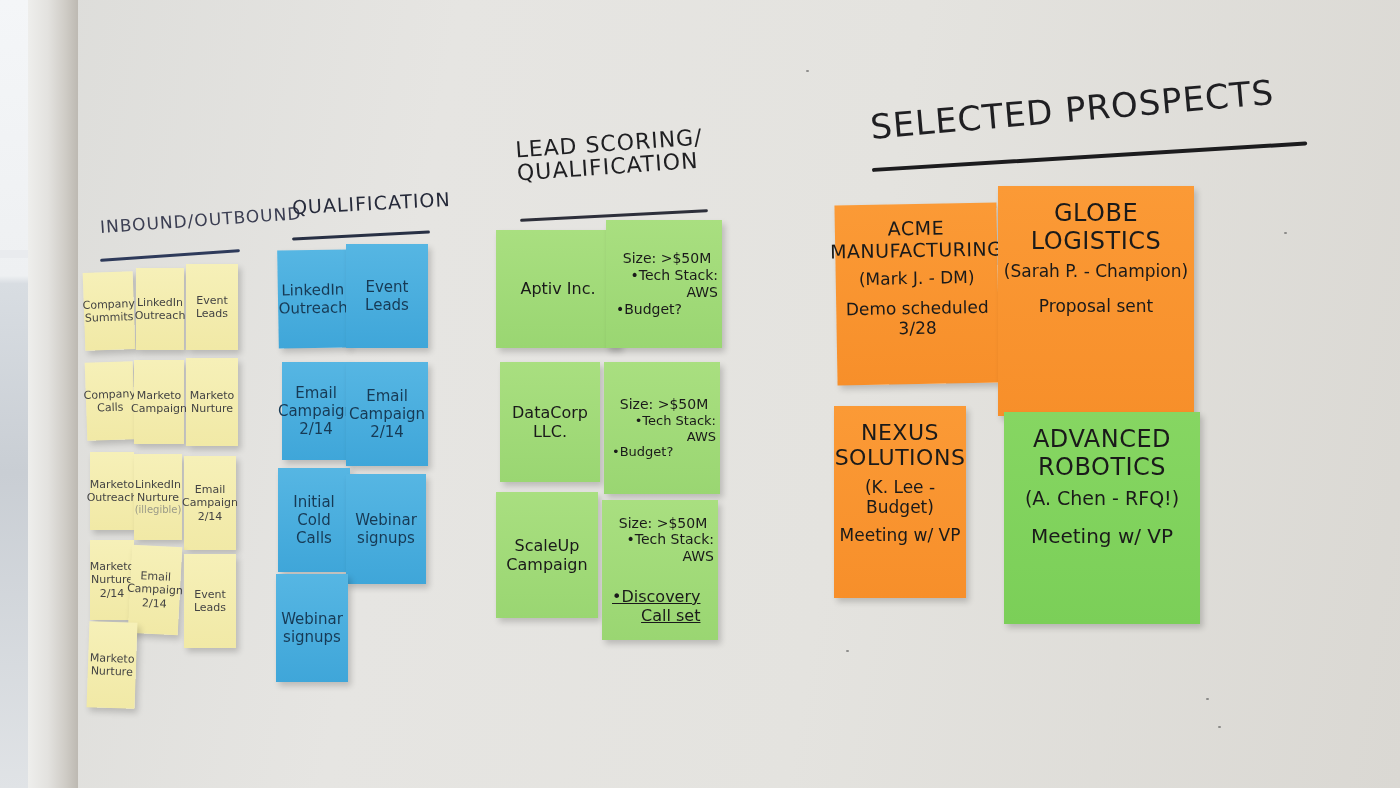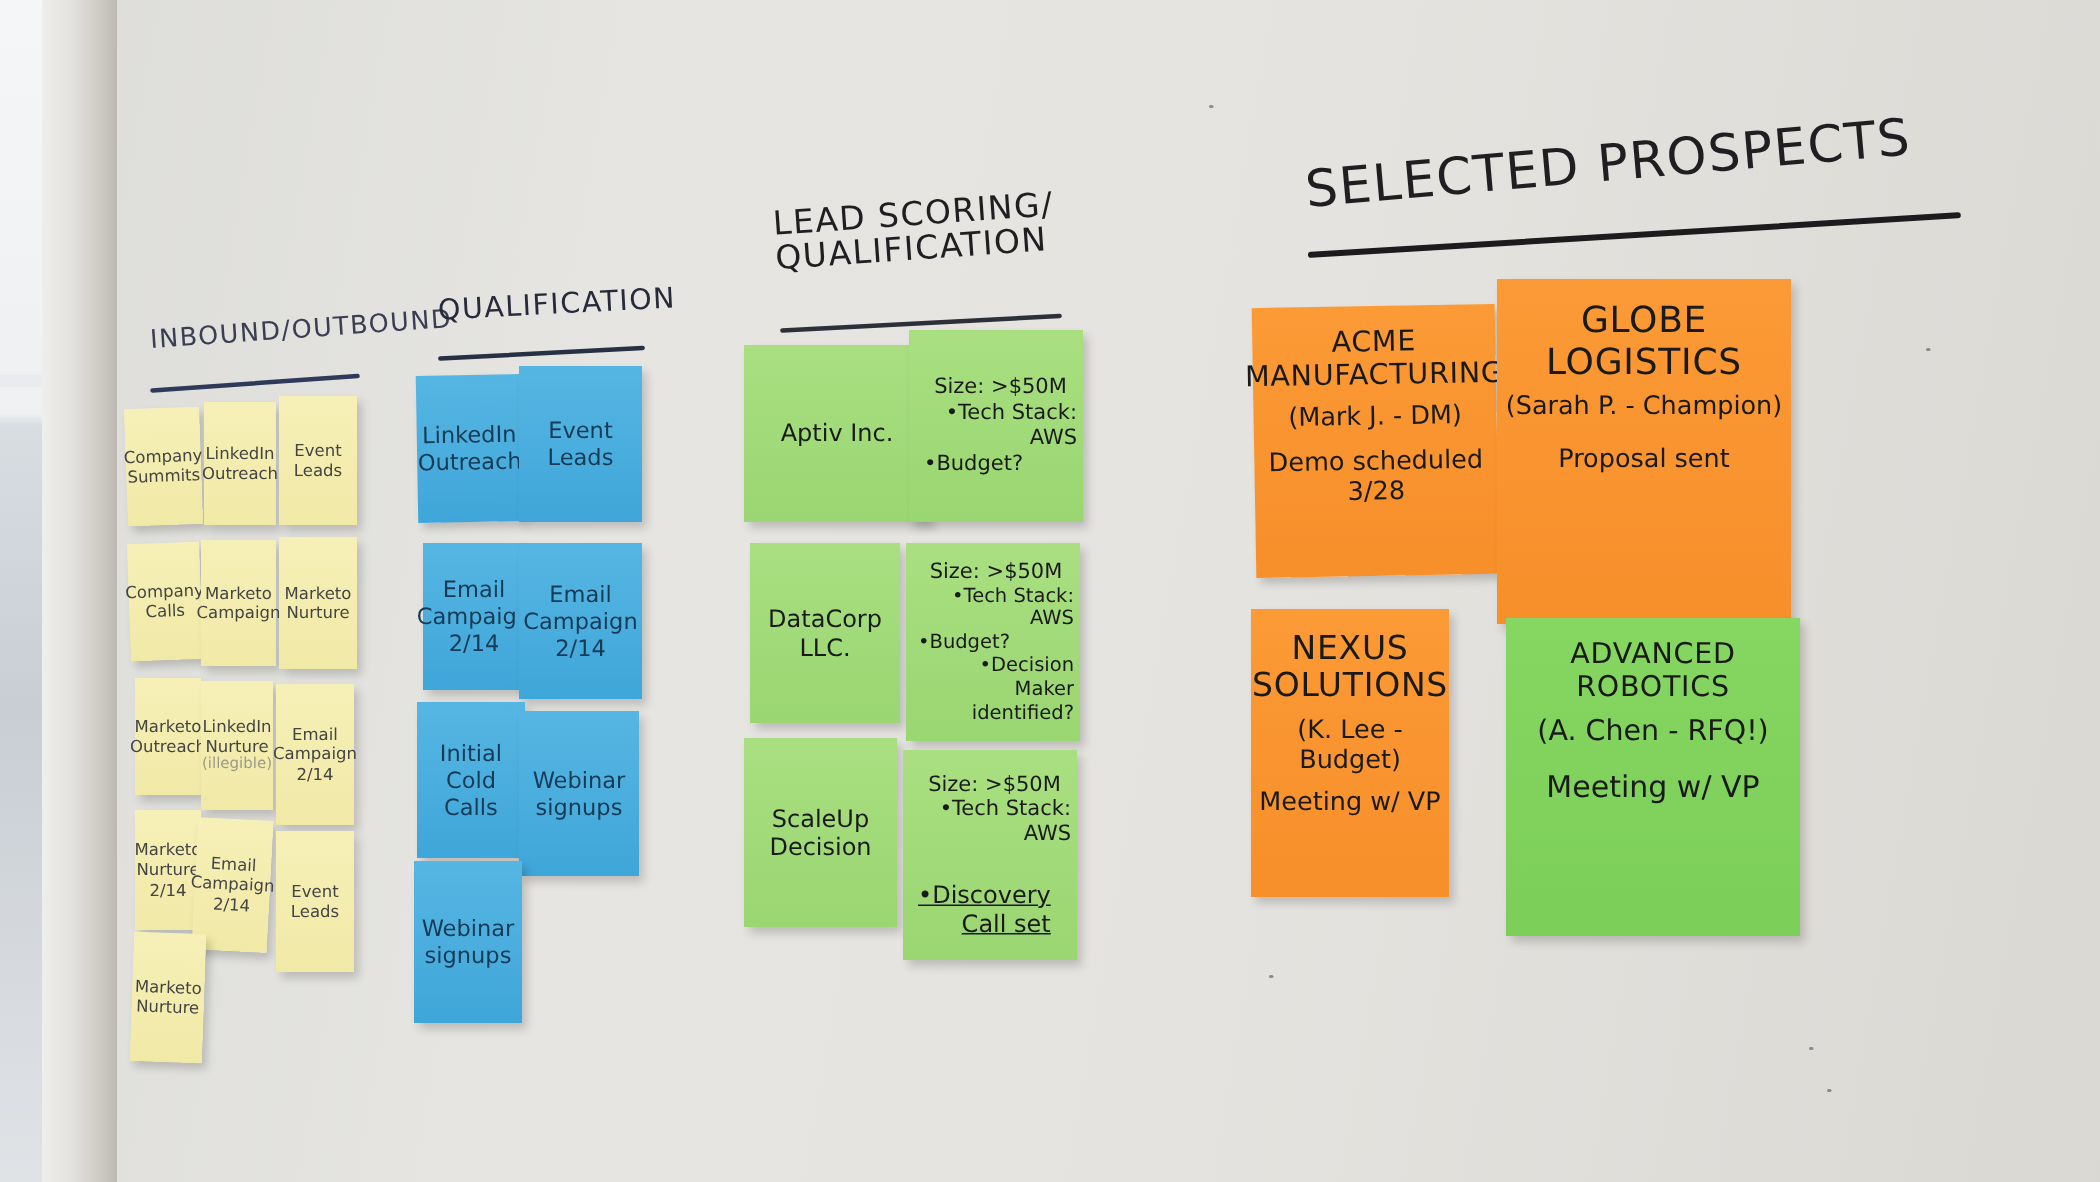--- a/index.html
+++ b/index.html
@@ -127,26 +127,24 @@
   <span class="line">•Tech Stack: AWS</span>
   <span class="line">•Budget?</span>
 </div>
 
 <div class="note green" style="left:500px; top:362px; width:100px; height:120px;"><span class="line">DataCorp
 LLC.</span></div>
 <div class="note green detail" style="left:604px; top:362px; width:116px; height:132px; padding-left:8px; font-size:13px;">
   <span class="line" style="align-self:center; font-size:14px;">Size: &gt;$50M</span>
   <span class="line">•Tech Stack: AWS</span>
   <span class="line">•Budget?</span>
-  <span class="line">•Decision Maker
- identified?</span>
 </div>
 
 <div class="note green" style="left:496px; top:492px; width:102px; height:126px;"><span class="line">ScaleUp
-Decision</span></div>
+Campaign</span></div>
 <div class="note green detail" style="left:602px; top:500px; width:116px; height:140px; padding-left:10px;">
   <span class="line" style="align-self:center;">Size: &gt;$50M</span>
   <span class="line">•Tech Stack: AWS</span>
   <span class="line" style="margin-top:22px; font-size:16px;text-decoration:underline;">•Discovery
  Call set</span>
 </div>
 
 <div class="heading" style="left:872px; top:110px; font-size:34px; transform:rotate(-5deg); transform-origin:left bottom;">SELECTED PROSPECTS</div>
 <div class="underline" style="left:872px; top:168px; width:436px; height:4px; background:#1c1c1e; transform:rotate(-3.5deg); transform-origin:left center;"></div>
 
@@ -164,21 +162,21 @@
   <span class="line status">Proposal sent</span>
 </div>
 
 <div class="note orange prospect" style="left:834px; top:406px; width:132px; height:192px;">
   <span class="line name">NEXUS
 SOLUTIONS</span>
   <span class="line contact">(K. Lee - Budget)</span>
   <span class="line status" style="margin-top:8px;">Meeting w/ VP</span>
 </div>
 <div class="note lime prospect" style="left:1004px; top:412px; width:196px; height:212px;">
-  <span class="line name" style="font-size:19px;">ADVANCED
+  <span class="line name" style="font-size:24px;">ADVANCED
 ROBOTICS</span>
   <span class="line contact" style="font-size:19px;">(A. Chen - RFQ!)</span>
   <span class="line status" style="font-size:20px;">Meeting w/ VP</span>
 </div>
 
 <div class="speck" style="left:806px; top:70px;"></div>
 <div class="speck" style="left:1284px; top:232px;"></div>
 <div class="speck" style="left:1206px; top:698px;"></div>
 <div class="speck" style="left:1218px; top:726px;"></div>
 <div class="speck" style="left:846px; top:650px;"></div>

